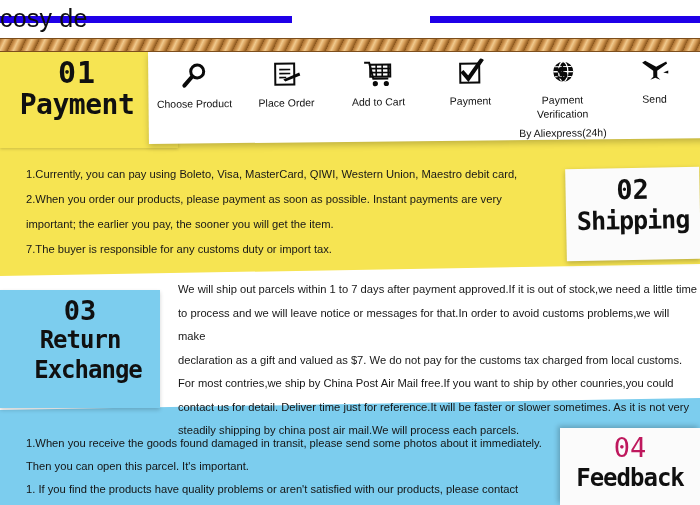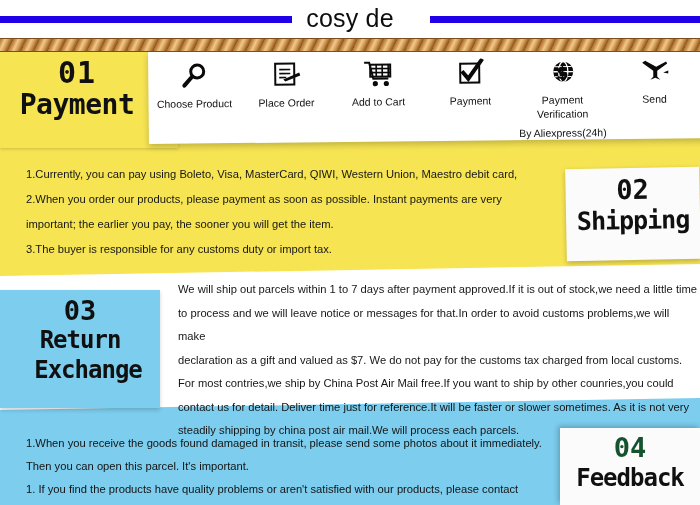--- a/index.html
+++ b/index.html
@@ -21,21 +21,21 @@
     position:absolute;left:0;top:0;width:700px;height:38px;
     background:#ffffff;
   }
   .hbar{
     position:absolute;top:16px;height:7px;background:#1f00e8;
   }
   .hbar.left{left:0;width:292px;}
   .hbar.right{left:430px;width:270px;}
   .htitle{
     position:absolute;left:0;top:0;width:700px;height:38px;
-    line-height:36px;text-align:center;
+    line-height:36px;
     font-size:25px;font-weight:400;color:#0d0d0d;
     letter-spacing:.2px;
   }
 
   
   .rope{
     position:absolute;left:0;top:38px;width:700px;height:12px;
     background:
       repeating-linear-gradient(115deg,
         #a9702f 0px,#d9a05c 3px,#f0c98d 5px,#d49b56 8px,#9c6527 11px,#8a5720 12px);
@@ -159,21 +159,21 @@
     z-index:12;
   }
   .band-04{
     position:absolute;left:560px;top:428px;width:140px;height:77px;
     background:#fbfbfb;
     box-shadow:-2px -2px 5px rgba(0,0,0,.22);
     z-index:30;
   }
   .band-04 .num{
     position:absolute;left:0;top:4px;width:140px;text-align:center;
-    font-size:27px;font-weight:700;color:#14532d;
+    font-size:27px;font-weight:400;color:#be185d;
     font-family:"DejaVu Sans Mono",monospace;
   }
   .band-04 .lbl{
     position:absolute;left:0;top:36px;width:140px;text-align:center;
     font-size:24px;font-weight:700;color:#101010;
     font-family:"DejaVu Sans Mono",monospace;letter-spacing:-1px;
   }
   .feed-text{
     position:absolute;left:26px;top:432px;width:530px;
     font-size:11.2px;color:#141414;line-height:23px;
@@ -279,21 +279,21 @@
         <div class="icon-label">Send</div>
       </div>
 
     </div>
   </div>
 
   <div class="pay-text">
     <p>1.Currently, you can pay using Boleto, Visa, MasterCard, QIWI, Western Union, Maestro debit card,</p>
     <p>2.When you order our products, please payment as soon as possible. Instant payments are very</p>
     <p>important; the earlier you pay, the sooner you will get the item.</p>
-    <p>3.The buyer is responsible for any customs duty or import tax.</p>
+    <p>7.The buyer is responsible for any customs duty or import tax.</p>
   </div>
 
   <div class="band-02">
     <div class="num">02</div>
     <div class="lbl">Shipping</div>
   </div>
 
   <div class="ship-text">
     <p>We will ship out parcels within 1 to 7 days after payment approved.If it is out of stock,we need a little time</p>
     <p>to process and we will leave notice or messages for that.In order to avoid customs problems,we will make</p>

